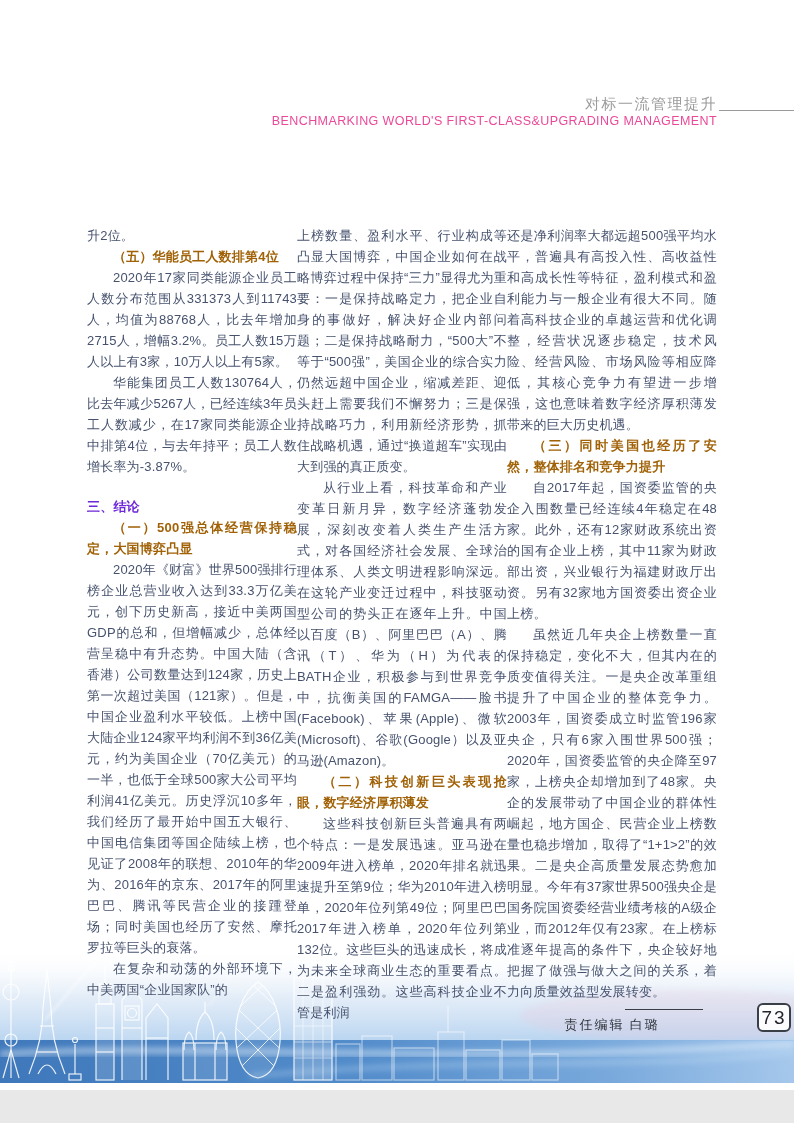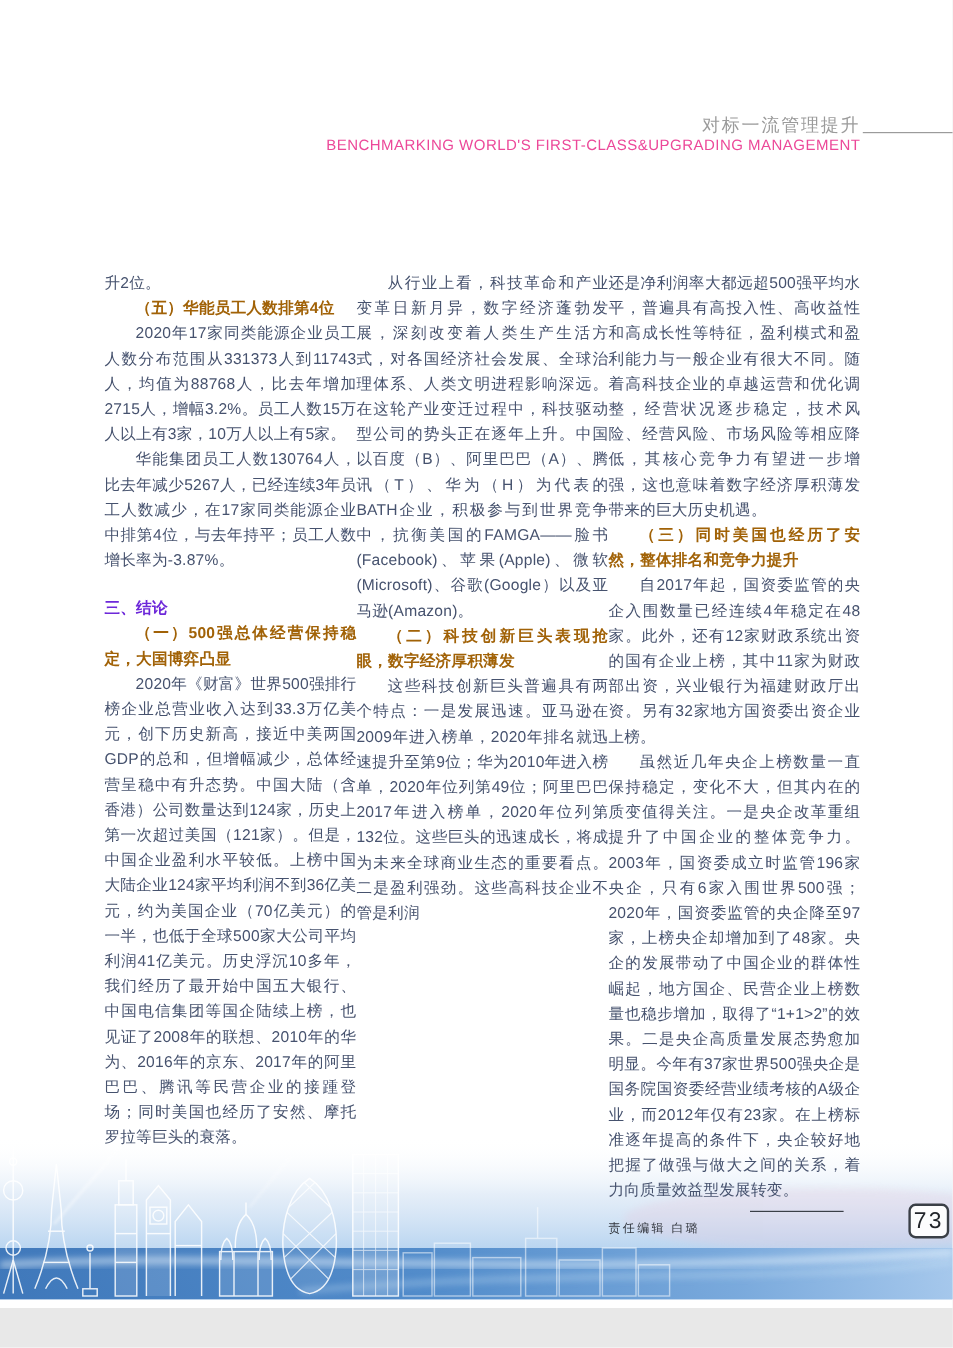--- a/index.html
+++ b/index.html
@@ -31,23 +31,23 @@
     font-size:13px;line-height:21px;color:#46526e;
     letter-spacing:0.2px;
   }
   .blk{text-align:justify;margin:0;}
   .blk.p{text-indent:2em;}
   .blk.pc{text-indent:0;}
   .blk.h{font-weight:bold;color:#a16207;text-indent:2em;}
   .blk.h0{font-weight:bold;color:#6d28d9;}
   .blk.gap{height:19px;}
   .blk.editor{
-    text-align:left;margin-top:7px;
+    text-align:center;margin-top:7px;
     font-family:"Liberation Serif","DejaVu Serif",serif;
-    font-size:10px;color:#30343c;letter-spacing:2px;text-indent:0;
+    font-size:13px;color:#30343c;letter-spacing:2px;text-indent:0;
   }
   .blk.editor::before{
     content:"";display:block;width:78px;margin:0 14px 4px auto;
     border-top:1.5px solid #3a3f47;
   }
   
   .art{
     position:absolute;left:0;top:948px;width:794px;height:135px;
     z-index:1;
   }
@@ -73,22 +73,24 @@
   <div class="cols">
     <div class="column">
         <div class="blk pc">升2位。</div>
         <div class="blk h">（五）华能员工人数排第4位</div>
         <div class="blk p">2020年17家同类能源企业员工人数分布范围从331373人到11743人，均值为88768人，比去年增加2715人，增幅3.2%。员工人数15万人以上有3家，10万人以上有5家。</div>
         <div class="blk p">华能集团员工人数130764人，比去年减少5267人，已经连续3年员工人数减少，在17家同类能源企业中排第4位，与去年持平；员工人数增长率为-3.87%。</div>
         <div class="blk gap"></div>
         <div class="blk h0">三、结论</div>
         <div class="blk h">（一）500强总体经营保持稳定，大国博弈凸显</div>
         <div class="blk p">2020年《财富》世界500强排行榜企业总营业收入达到33.3万亿美元，创下历史新高，接近中美两国GDP的总和，但增幅减少，总体经营呈稳中有升态势。中国大陆（含香港）公司数量达到124家，历史上第一次超过美国（121家）。但是，中国企业盈利水平较低。上榜中国大陆企业124家平均利润不到36亿美元，约为美国企业（70亿美元）的一半，也低于全球500家大公司平均利润41亿美元。历史浮沉10多年，我们经历了最开始中国五大银行、中国电信集团等国企陆续上榜，也见证了2008年的联想、2010年的华为、2016年的京东、2017年的阿里巴巴、腾讯等民营企业的接踵登场；同时美国也经历了安然、摩托罗拉等巨头的衰落。</div>
+        <div class="blk p">在复杂和动荡的外部环境下，中美两国“企业国家队”的</div>
       </div>
     <div class="column">
+        <div class="blk pc">上榜数量、盈利水平、行业构成等凸显大国博弈，中国企业如何在战略博弈过程中保持“三力”显得尤为重要：一是保持战略定力，把企业自身的事做好，解决好企业内部问题；二是保持战略耐力，“500大”不等于“500强”，美国企业的综合实力仍然远超中国企业，缩减差距、迎头赶上需要我们不懈努力；三是保持战略巧力，利用新经济形势，抓住战略机遇，通过“换道超车”实现由大到强的真正质变。</div>
         <div class="blk p">从行业上看，科技革命和产业变革日新月异，数字经济蓬勃发展，深刻改变着人类生产生活方式，对各国经济社会发展、全球治理体系、人类文明进程影响深远。在这轮产业变迁过程中，科技驱动型公司的势头正在逐年上升。中国以百度（B）、阿里巴巴（A）、腾讯（T）、华为（H）为代表的BATH企业，积极参与到世界竞争中，抗衡美国的FAMGA——脸书(Facebook)、苹果(Apple)、微软(Microsoft)、谷歌(Google）以及亚马逊(Amazon)。</div>
         <div class="blk h">（二）科技创新巨头表现抢眼，数字经济厚积薄发</div>
         <div class="blk p">这些科技创新巨头普遍具有两个特点：一是发展迅速。亚马逊在2009年进入榜单，2020年排名就迅速提升至第9位；华为2010年进入榜单，2020年位列第49位；阿里巴巴2017年进入榜单，2020年位列第132位。这些巨头的迅速成长，将成为未来全球商业生态的重要看点。二是盈利强劲。这些高科技企业不管是利润</div>
       </div>
     <div class="column">
         <div class="blk pc">还是净利润率大都远超500强平均水平，普遍具有高投入性、高收益性和高成长性等特征，盈利模式和盈利能力与一般企业有很大不同。随着高科技企业的卓越运营和优化调整，经营状况逐步稳定，技术风险、经营风险、市场风险等相应降低，其核心竞争力有望进一步增强，这也意味着数字经济厚积薄发带来的巨大历史机遇。</div>
         <div class="blk h">（三）同时美国也经历了安然，整体排名和竞争力提升</div>
         <div class="blk p">自2017年起，国资委监管的央企入围数量已经连续4年稳定在48家。此外，还有12家财政系统出资的国有企业上榜，其中11家为财政部出资，兴业银行为福建财政厅出资。另有32家地方国资委出资企业上榜。</div>
         <div class="blk p">虽然近几年央企上榜数量一直保持稳定，变化不大，但其内在的质变值得关注。一是央企改革重组提升了中国企业的整体竞争力。2003年，国资委成立时监管196家央企，只有6家入围世界500强；2020年，国资委监管的央企降至97家，上榜央企却增加到了48家。央企的发展带动了中国企业的群体性崛起，地方国企、民营企业上榜数量也稳步增加，取得了“1+1&gt;2”的效果。二是央企高质量发展态势愈加明显。今年有37家世界500强央企是国务院国资委经营业绩考核的A级企业，而2012年仅有23家。在上榜标准逐年提高的条件下，央企较好地把握了做强与做大之间的关系，着力向质量效益型发展转变。</div>
         <div class="blk editor">责任编辑  白璐</div>

